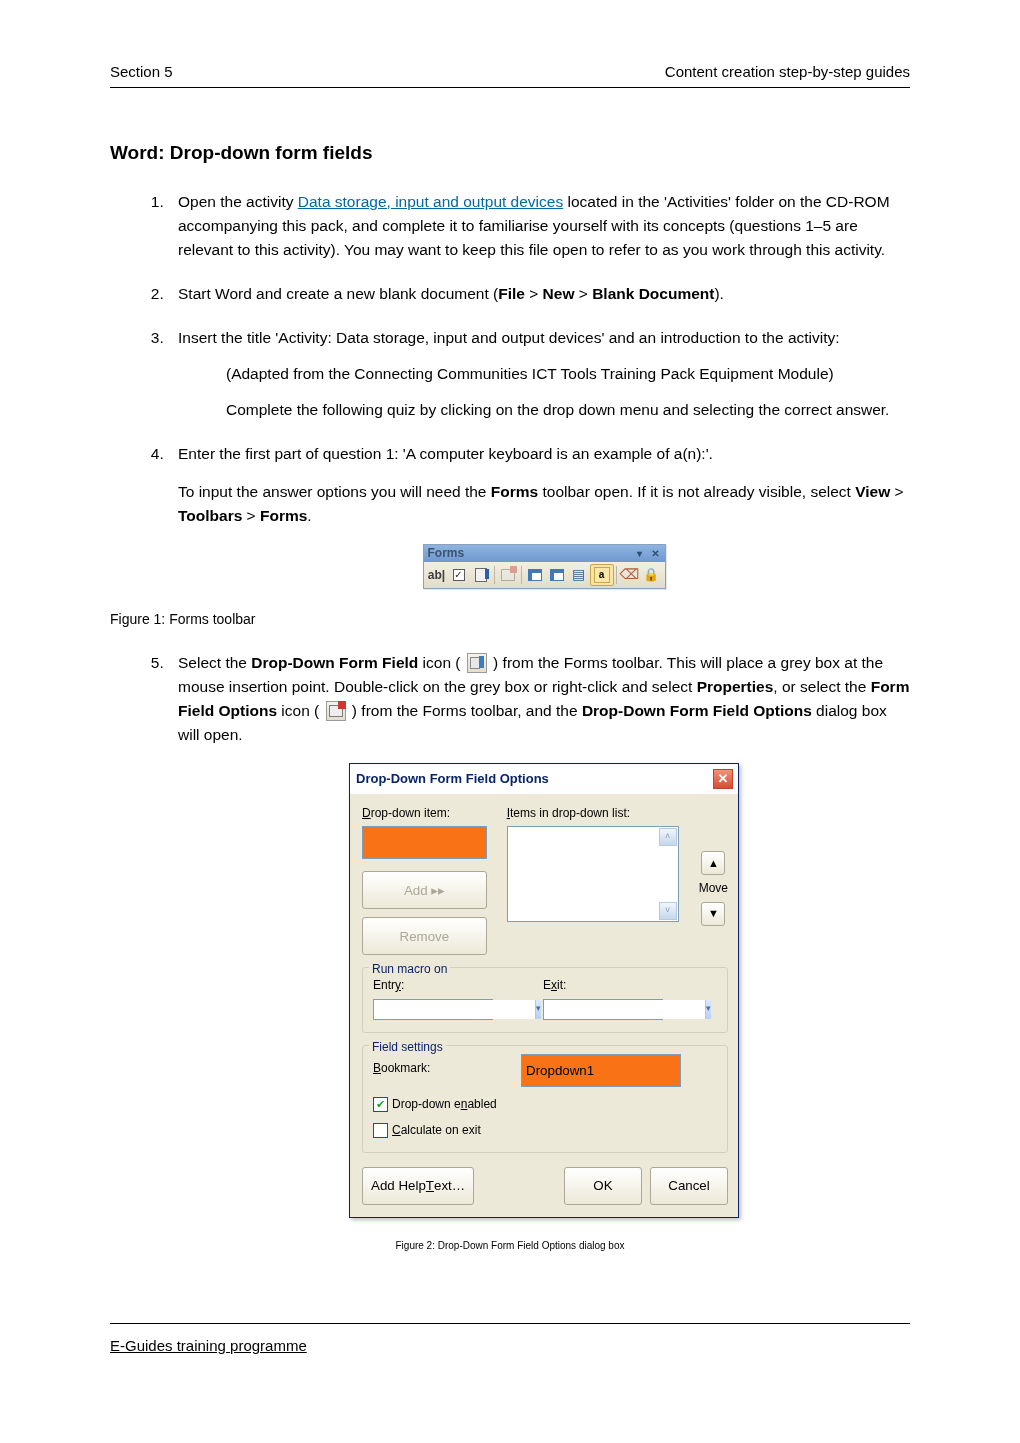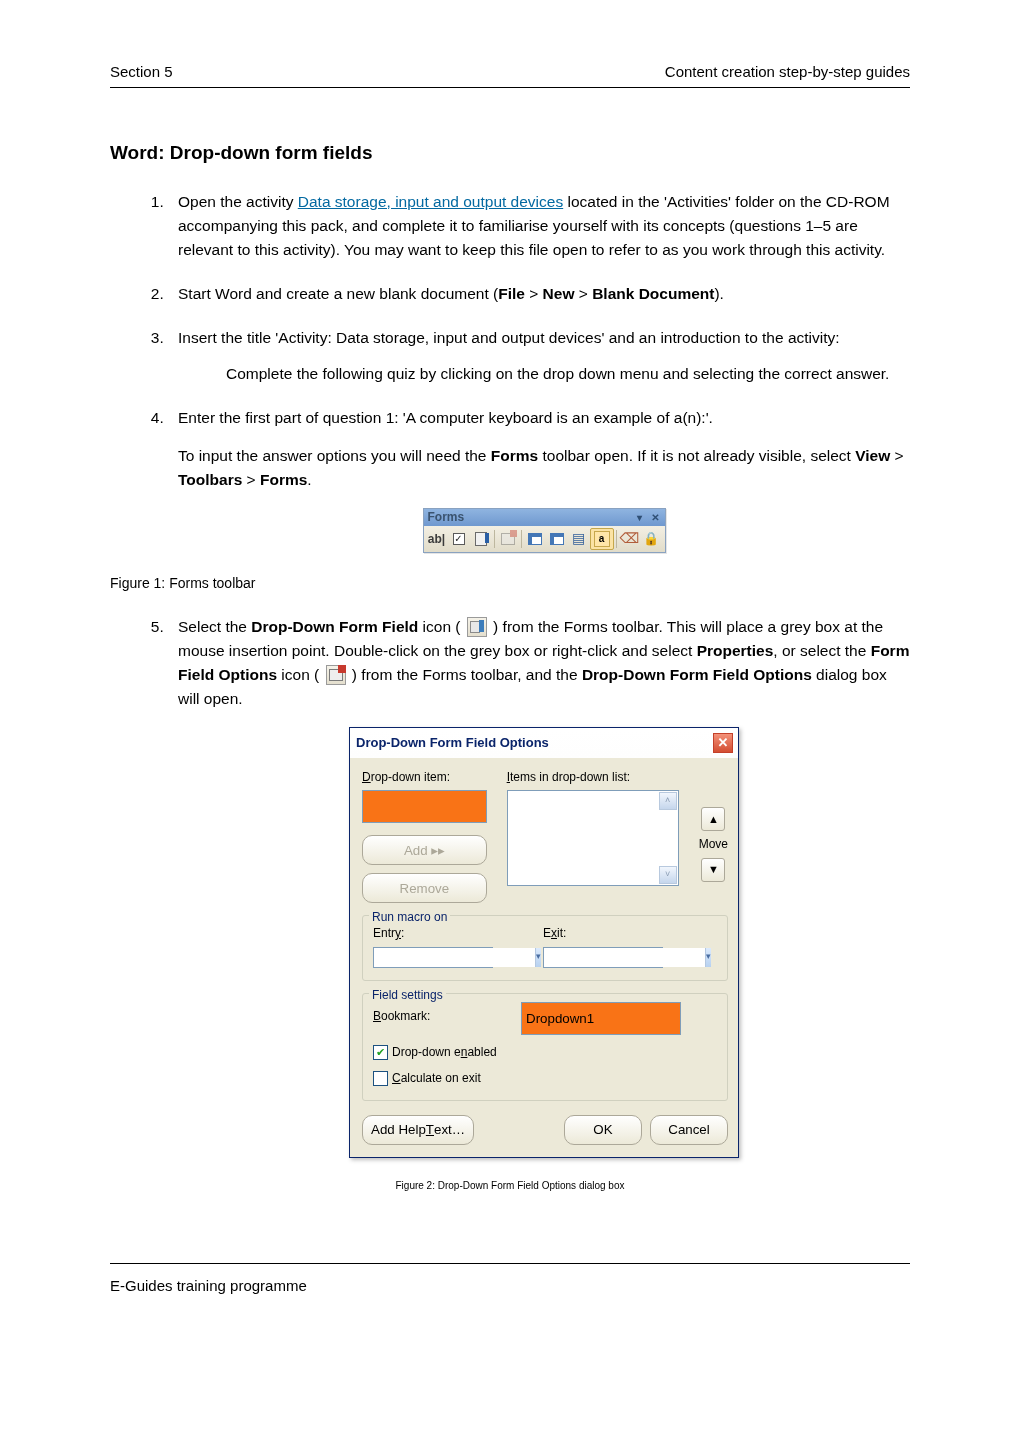--- a/index.html
+++ b/index.html
@@ -192,22 +192,22 @@
   }
   .scroll-btn {
     position:absolute; right:1px; width:16px; height:16px;
     background: linear-gradient(#f1f6fd,#c5d6ec); border:1px solid #b8c9de;
     display:flex; align-items:center; justify-content:center; font-size:9px; color:#8a9cb3;
   }
   .scroll-up { top:1px; }
   .scroll-down { bottom:1px; }
   .btn-old {
     background: linear-gradient(#fff,#ece9d8);
-    border:1px solid #aca899; border-radius:10px;
-    padding: 2px 8px;
+    border:1px solid #aca899; border-radius:3px;
+    padding: 18px 8px;
     height: 30px; box-sizing:border-box;
     display:inline-flex; align-items:center; justify-content:center;
     min-width: 78px;
     color:#000;
   }
   .btn-old.disabled { color:#aca899; }
   .btn-small {
     width: 22px; height: 22px;
     background: linear-gradient(#fff,#ece9d8);
     border:1px solid #aca899; border-radius:3px;
@@ -229,21 +229,21 @@
   }
   .combo input { flex:1; border:none; font-size:12px; padding:0 3px; outline:none; }
   .combo .cbtn {
     width:17px; background:linear-gradient(#dbeafd,#b7d1f0); border-left:1px solid #b3c7e0;
     display:flex; align-items:center; justify-content:center; font-size:9px; color:#4a6da1;
   }
   .chk { display:flex; align-items:center; gap:4px; margin-top:8px; }
   .chkbox { width:13px; height:13px; border:1px solid #1c5180; background:#fff; display:flex; align-items:center; justify-content:center; font-size:11px; color:#21a121; }
   .dlg-footer { display:flex; justify-content:space-between; margin-top:14px; align-items:center;}
   .bottom-rule { border-top: 1px solid #000; margin-top: 70px; margin-bottom: 10px;}
-  .footer-text { font-size: 15px; }
+  .footer-text { font-size: 15px; text-decoration: underline; }
 </style>
 </head>
 <body>
 
 <div class="topbar">
   <span>Section 5</span>
   <span>Content creation step-by-step guides</span>
 </div>
 
 <h2 class="title">Word: Drop-down form fields</h2>
@@ -252,20 +252,21 @@
   <li>
     <span>Open the activity </span><a href="#" class="link">Data storage, input and output devices</a><span> located in the 'Activities' folder on the CD-ROM accompanying this pack, and complete it to familiarise yourself with its concepts (questions 1–5 are relevant to this activity). You may want to keep this file open to refer to as you work through this activity.</span>
   </li>
 
   <li>
     <span>Start Word and create a new blank document (</span><span class="bold">File</span><span> &gt; </span><span class="bold">New</span><span> &gt; </span><span class="bold">Blank Document</span><span>).</span>
   </li>
 
   <li>
     <span>Insert the title 'Activity: Data storage, input and output devices' and an introduction to the activity:</span>
+    <div class="indent-block">(Adapted from the Connecting Communities ICT Tools Training Pack Equipment Module)</div>
     <div class="indent-block">Complete the following quiz by clicking on the drop down menu and selecting the correct answer.</div>
   </li>
 
   <li>
     <div>Enter the first part of question 1: 'A computer keyboard is an example of a(n):'.</div>
     <div style="margin-top:14px">
       <span>To input the answer options you will need the </span><span class="bold">Forms</span><span> toolbar open. If it is not already visible, select </span><span class="bold">View</span><span> &gt; </span><span class="bold">Toolbars</span><span> &gt; </span><span class="bold">Forms</span><span>.</span>
     </div>
 
     <div class="fig-wrap">

